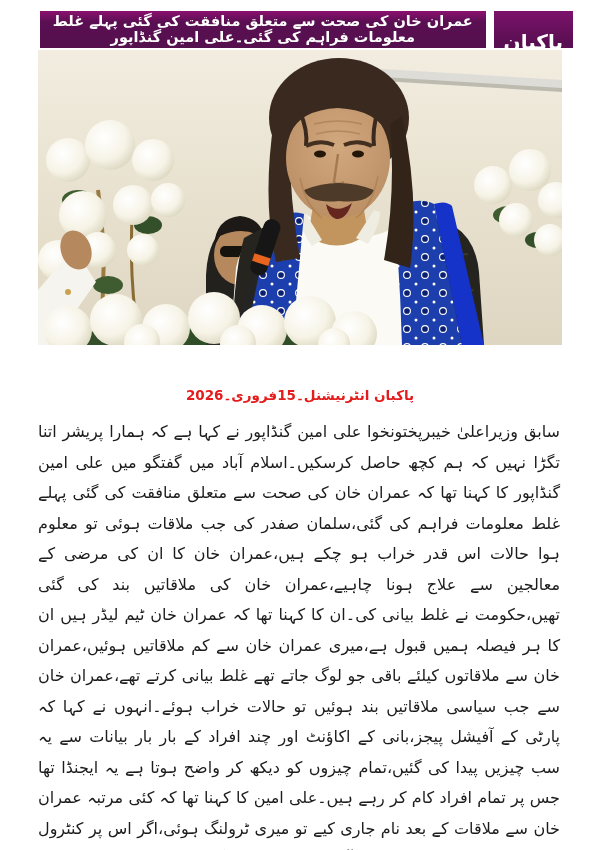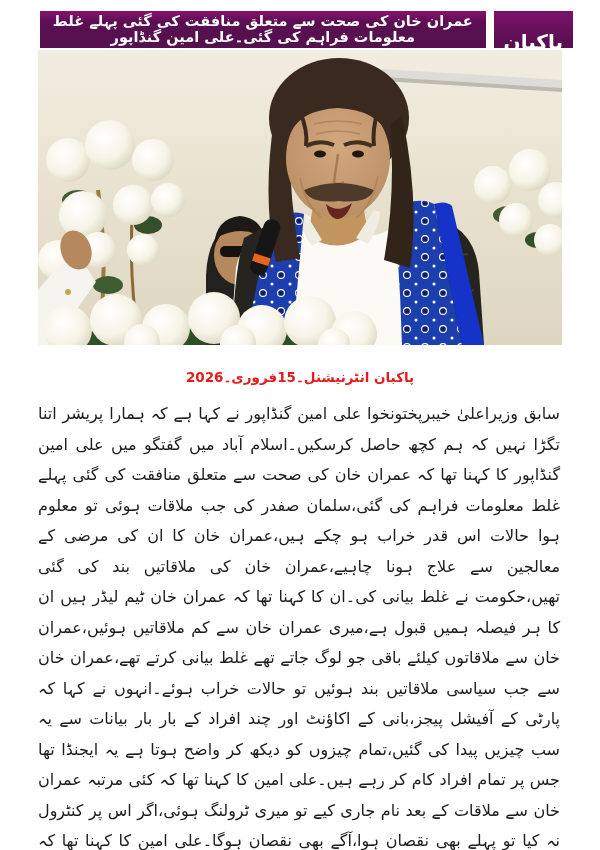--- a/index.html
+++ b/index.html
@@ -22,21 +22,21 @@
     background:linear-gradient(180deg,#8c1070 0%,#5a0f52 30%,#55104e 100%);
     color:#ffffff;font-size:14.5px;font-weight:bold;
     display:flex;align-items:center;justify-content:center;
     padding:0 10px;text-align:center;line-height:1.1;
   }
   
   .photo-wrap{width:524px;height:295px;margin:2px auto 0 auto;overflow:hidden;background:#e9e3d3;}
   .photo-wrap svg{display:block;}
   
   .dateline{
-    margin-top:24px;text-align:center;color:#e41c1c;
+    margin-top:42px;text-align:center;color:#e41c1c;
     font-size:13.5px;font-weight:bold;direction:rtl;
   }
   
   .article{
     margin:14px 40px 0 38px;direction:rtl;
     text-align:justify;
     font-size:16px;line-height:30.5px;color:#1c1c1c;
   }
 </style>
 </head>

